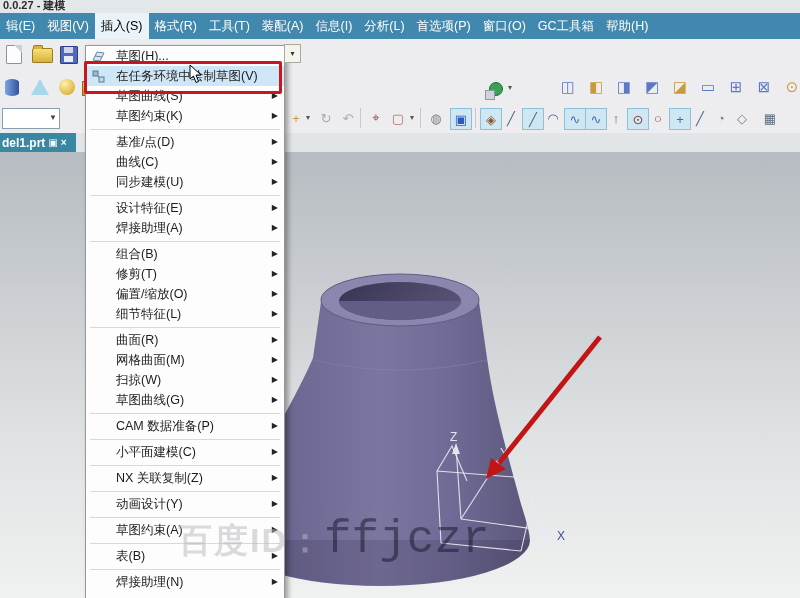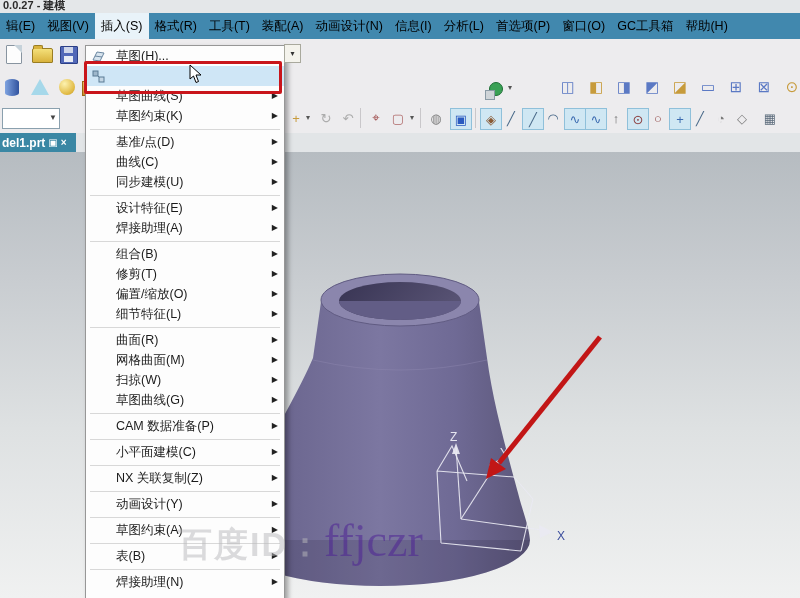--- a/index.html
+++ b/index.html
@@ -8,21 +8,21 @@
   #app{position:relative;width:800px;height:598px;overflow:hidden;}
 
   
   .titlebar{position:absolute;left:0;top:0;width:800px;height:13px;background:#e4e7e9;
             color:#2b2b2b;font-size:11px;font-weight:bold;line-height:11px;padding-left:3px;
             overflow:hidden;white-space:nowrap;}
 
   
   .menubar{position:absolute;left:0;top:13px;width:800px;height:26px;background:#4188ae;
            display:flex;align-items:stretch;white-space:nowrap;overflow:hidden;}
-  .mb-item{color:#000000;font-size:12.5px;line-height:26px;padding:0 6px;cursor:default;}
+  .mb-item{color:#ffffff;font-size:12.5px;line-height:26px;padding:0 6px;cursor:default;}
   .mb-item.active{background:#e9f3f9;color:#000;}
 
   
   .tbrow{position:absolute;left:0;width:800px;background:#edecee;border-bottom:1px solid #d9d7da;}
   #tb1{top:39px;height:32px;}
   #tb2{top:71px;height:32px;}
   #tb3{top:103px;height:30px;}
   .icon{position:absolute;width:24px;height:24px;display:flex;align-items:center;justify-content:center;
         font-size:15px;color:#5b6b7b;}
   .icon.small{width:20px;height:20px;font-size:13px;}
@@ -73,21 +73,21 @@
   .tab .tglyph{font-size:10px;line-height:10px;}
 
   
   .viewport{position:absolute;left:0;top:152px;width:800px;height:446px;
             background:linear-gradient(180deg,#b6bcc1 0%,#c8ccd0 28%,#dee1e2 62%,#f0f1f1 100%);}
   .viewport svg{position:absolute;left:0;top:0;}
 
   
   .watermark{position:absolute;left:178px;top:514px;z-index:60;opacity:.5;pointer-events:none;white-space:nowrap;}
   .wm-prefix{font-size:34px;font-weight:bold;color:#b9b9bc;letter-spacing:2px;}
-  .wm-id{font-family:Liberation Serif, serif;font-size:46px;color:#4c1d95;}
+  .wm-id{font-family:Liberation Mono, monospace;font-size:46px;color:#0f172a;}
 
   
   .menu{position:absolute;left:85px;top:45px;width:198px;height:560px;background:#fdfdfd;
         border:1px solid #979797;box-shadow:3px 3px 5px rgba(0,0,0,.35);z-index:30;overflow:hidden;}
   .mi{position:relative;height:20px;line-height:20px;font-size:12.5px;color:#1b1b1b;
       padding-left:30px;white-space:nowrap;cursor:default;}
   .mi.hl{background:#cfe6f6;}
   .mi .arrow{position:absolute;right:6px;top:0;font-size:8px;color:#222;}
   .mi .mic{position:absolute;left:5px;top:3px;}
   .msep{height:1px;background:#d8d8d8;margin:2.5px 4px;}
@@ -113,21 +113,20 @@
     <span>0.0.27 - 建模</span>
   </div>
 
   <div class="menubar">
     <span class="mb-item">辑(E)</span>
     <span class="mb-item">视图(V)</span>
     <span class="mb-item active">插入(S)</span>
     <span class="mb-item">格式(R)</span>
     <span class="mb-item">工具(T)</span>
     <span class="mb-item">装配(A)</span>
-    <span class="mb-item">动画设计(N)</span>
     <span class="mb-item">信息(I)</span>
     <span class="mb-item">分析(L)</span>
     <span class="mb-item">首选项(P)</span>
     <span class="mb-item">窗口(O)</span>
     <span class="mb-item">GC工具箱</span>
     <span class="mb-item">帮助(H)</span>
   </div>
 
   <div class="tbrow" id="tb1">
     <div class="i-doc" style="left:6px;top:6px;"></div>
@@ -279,20 +278,21 @@
         <path d="M4,7 L11,8" stroke="#6a86a0"></path>
       </svg>
       <span>草图(H)...</span>
     </div>
     <div class="mi hl">
       <svg class="mic" width="15" height="15">
         <rect x="2" y="2" width="5" height="5" fill="#9fb8cc" stroke="#5a7a94"></rect>
         <rect x="8" y="8" width="5" height="5" fill="#c4d6e4" stroke="#5a7a94"></rect>
         <path d="M7,7 L8,8" stroke="#5a7a94"></path>
       </svg>
+      <span>在任务环境中绘制草图(V)</span>
     </div>
     <div class="mi">
       <span>草图曲线(S)</span>
       <span class="arrow">▶</span>
     </div>
     <div class="mi">
       <span>草图约束(K)</span>
       <span class="arrow">▶</span>
     </div>
     <div class="msep"></div>

